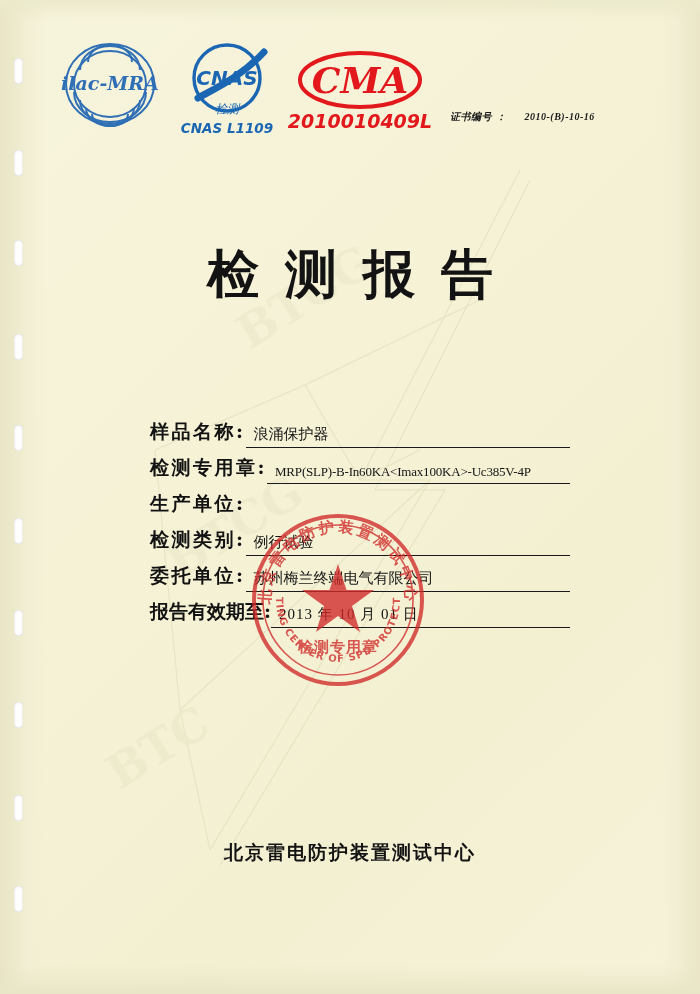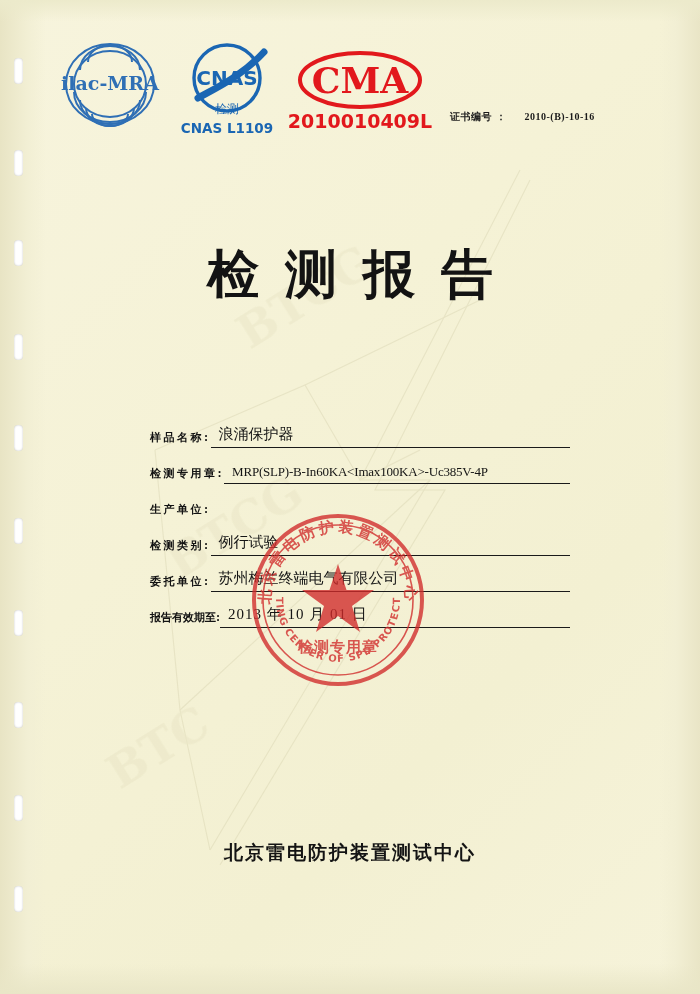--- a/index.html
+++ b/index.html
@@ -68,20 +68,21 @@
     pointer-events: none;
   }
 
   
   .logos {
     position: absolute;
     left: 60px;
     top: 34px;
     width: 590px;
     height: 110px;
+    font-style: italic;
   }
   .logo-ilac {
     position: absolute;
     left: 0px; top: 6px;
     width: 100px; height: 88px;
   }
   .logo-cnas {
     position: absolute;
     left: 112px; top: 2px;
     width: 110px; height: 104px;
@@ -131,21 +132,21 @@
   }
   .field-row {
     position: relative;
     height: 36px;
     display: flex;
     align-items: flex-end;
   }
   .field-label {
     font-family: "DejaVu Serif", "Liberation Serif", serif;
     font-weight: bold;
-    font-size: 11px;
+    font-size: 19px;
     color: #121212;
     white-space: nowrap;
     padding-bottom: 3px;
   }
   .field-label.wide { letter-spacing: 2.5px; }
   .field-value {
     flex: 1;
     border-bottom: 1.2px solid #1a1a1a;
     font-family: "Liberation Serif", serif;
     font-size: 15px;

